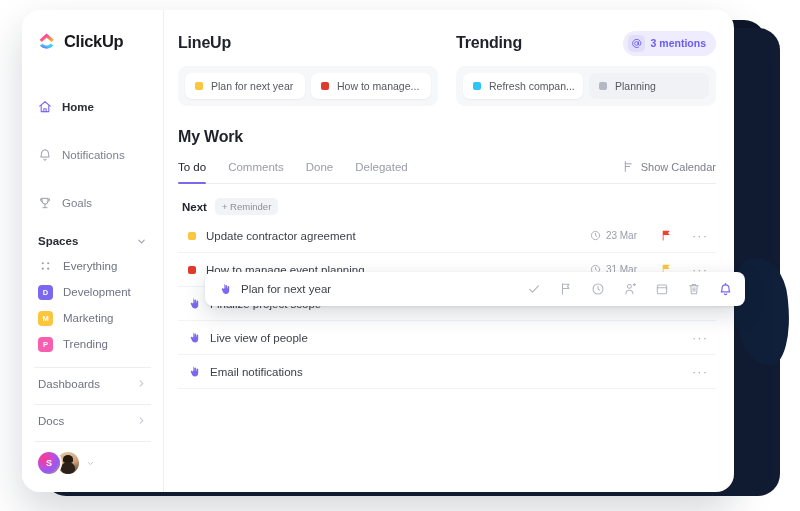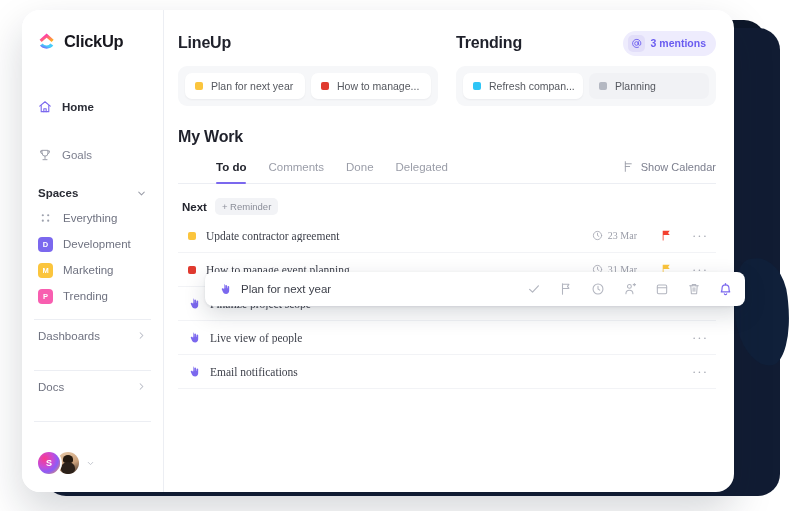--- a/index.html
+++ b/index.html
@@ -121,38 +121,38 @@
   .mywork-title { font-size:16px; font-weight:700; color:#1f212b; letter-spacing:-.2px; }
 
   .tabs-bar {
     display:flex; align-items:center; justify-content:space-between;
     margin-top: 14px; border-bottom: 1px solid #eceef3;
   }
   .tabs { display:flex; gap: 22px; }
   .tab {
     font-size:11.5px; color:#9a9da8; padding-bottom: 10px; cursor:pointer; position:relative;
   }
-  .tab.active { color:#23252e; font-weight:700;margin-left:38px; }
+  .tab.active { color:#23252e; font-weight:400; }
   .tab.active::after{
     content:""; position:absolute; left:0; right:0; bottom:-1px; height:2px;
     background:#7b68ee; border-radius:2px;
   }
   .cal-btn { display:flex; align-items:center; gap:7px; font-size:11px; color:#7c7f8e; padding-bottom:10px; cursor:pointer; }
 
   .next-row { display:flex; align-items:center; gap:8px; margin-top: 14px; padding-left: 4px; }
   .next-label { font-size:11.5px; font-weight:700; color:#23252e; }
   .reminder-btn {
     background:#f2f3f6; border-radius:5px; padding: 3px 7px;
     font-size:9.5px; color:#8b8e99; cursor:pointer;
   }
 
   .task-list { margin-top: 4px; }
   .task {
     display:flex; align-items:center; height: 34px; padding: 0 8px 0 10px;
-    border-bottom: 1px solid #f2f3f6; cursor:pointer;font-family:Liberation Serif, serif;
+    border-bottom: 1px solid #f2f3f6; cursor:pointer;
   }
   .task-dot { width:8px; height:8px; border-radius:2px; flex:none; margin-right:10px; }
   .task-ico { width:13px; height:13px; flex:none; margin-right:9px; display:flex; align-items:center; justify-content:center;}
   .task-name { font-size:11.5px; color:#3e414b; flex:1 1 auto; white-space:nowrap; overflow:hidden; }
   .task-due { display:flex; align-items:center; gap:5px; font-size:10px; color:#9a9da8; margin-right:22px; }
   .task-flag { width:15px; margin-right:18px; display:flex; align-items:center; justify-content:center;}
   .dots { color:#a7aab4; font-size:13px; letter-spacing:1px; line-height:1; }
 
   
   .float-card {
@@ -208,20 +208,29 @@
               <path d="M3 10.5 12 3l9 7.5"></path>
                 <path d="M5.5 9.5V20h13V9.5"></path>
                 <path d="M10 20v-5h4v5"></path>
             </svg>
           </span>
           <span>Home</span>
         </div>
         <div class="nav-item">
           <span class="ico">
             <svg viewBox="0 0 24 24" width="14" height="14" fill="none" stroke="#9a9da8" stroke-width="1.7" stroke-linecap="round" stroke-linejoin="round">
+              <path d="M6 9a6 6 0 0 1 12 0c0 5 1.5 6.5 1.5 6.5h-15S6 14 6 9Z"></path>
+                <path d="M10 19a2 2 0 0 0 4 0"></path>
+            </svg>
+          </span>
+          <span>Notifications</span>
+        </div>
+        <div class="nav-item">
+          <span class="ico">
+            <svg viewBox="0 0 24 24" width="14" height="14" fill="none" stroke="#9a9da8" stroke-width="1.7" stroke-linecap="round" stroke-linejoin="round">
               <path d="M7 4h10v5a5 5 0 0 1-10 0Z"></path>
                 <path d="M7 5H4.5v2A3 3 0 0 0 7 9.8"></path>
                 <path d="M17 5h2.5v2A3 3 0 0 1 17 9.8"></path>
               <path d="M12 14v4"></path>
                 <path d="M8.5 20h7"></path>
             </svg>
           </span>
           <span>Goals</span>
         </div>
       </nav>

